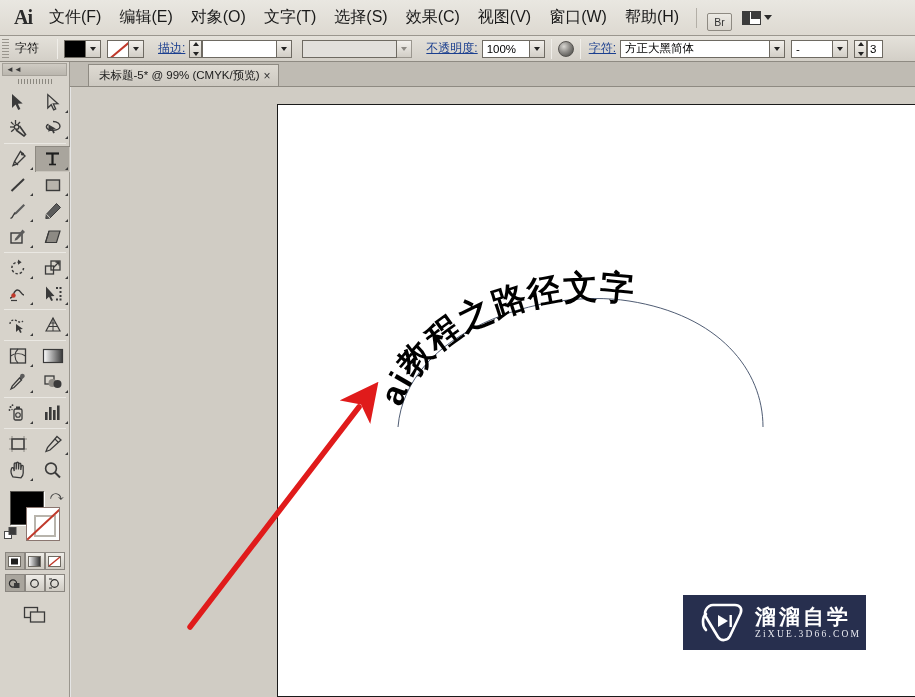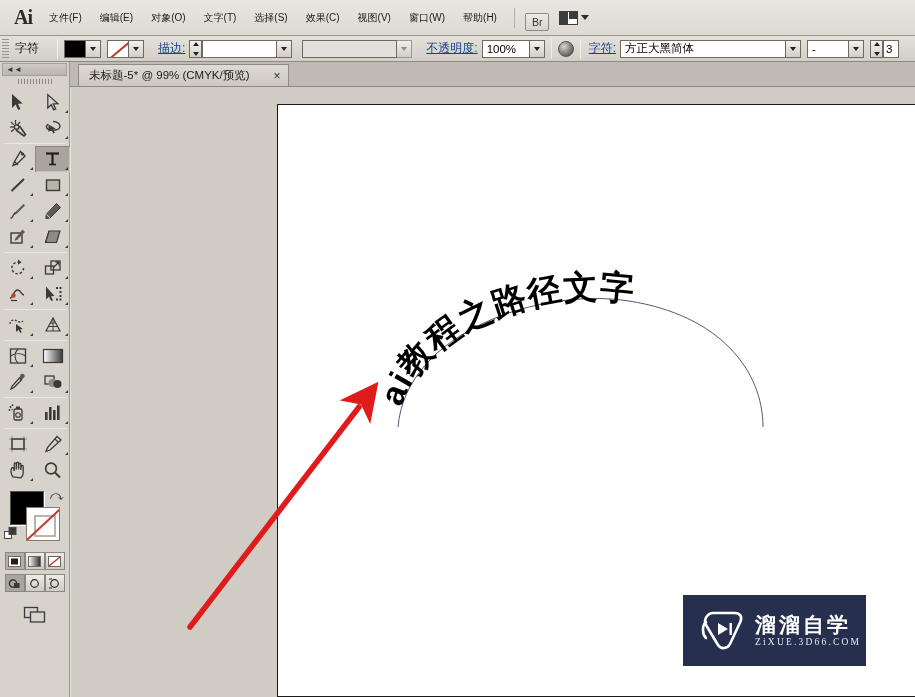--- a/index.html
+++ b/index.html
@@ -19,21 +19,21 @@
     background:linear-gradient(#e9e7e1,#ddd9d1);
     border-bottom:1px solid #9a968e;
     display:flex; align-items:center;
   }
   .ai-logo {
     width:40px; text-align:center; font-weight:bold; font-size:20px;
     color:#2b2b2b; font-family:"Liberation Serif",serif; letter-spacing:-1px;
     padding-left:6px;
   }
   .menu-item {
-    padding:4px 9px; font-size:10px; color:#1a1a1a; cursor:default;
+    padding:4px 9px; font-size:16px; color:#1a1a1a; cursor:default;
     white-space:nowrap;
   }
   .mb-sep { width:1px; height:20px; background:#b3afa7; margin:0 8px; }
   .br-btn {
     margin-left:2px; padding:2px 6px; font-size:10.5px;
     border:1px solid #8e8a82; background:linear-gradient(#eceae4,#d8d4cc);
     border-radius:2px; color:#333;margin-top:8px;
   }
   .arrange-btn {
     margin-left:10px; display:flex; align-items:center; gap:3px;
@@ -96,24 +96,24 @@
     border:1px solid #55534f;
   }
 
   
   .tabbar {
     position:absolute; left:70px; top:62px; width:845px; height:25px;
     background:#bfbbb3; border-bottom:1px solid #8e8a82;
     display:flex; align-items:flex-end;
   }
   .doctab {
-    margin-left:8px; height:22px; padding:0 7px 0 10px;
+    margin-left:18px; height:22px; padding:0 7px 0 10px;
     background:linear-gradient(#dedad2,#cdc9c1);
     border:1px solid #8e8a82; border-bottom:none;
-    display:flex; align-items:center; gap:24px;
+    display:flex; align-items:center; gap:4px;
     font-size:11.5px; color:#1a1a1a; white-space:nowrap;
   }
   .tab-close { font-size:12px; color:#333; line-height:1; }
 
   
   .toolbox {
     position:absolute; left:0; top:62px; width:70px; height:635px;
     background:#d7d3cb; border-right:1px solid #9a968e;
   }
   .tb-head {
@@ -195,21 +195,21 @@
     position:absolute; left:206px; top:17px; width:640px; height:593px;
     background:#fff; border:1px solid #1a1a1a;
   }
   .artwork { position:absolute; left:0; top:0; width:844px; height:610px; pointer-events:none;}
 
   
   .pathtext { font-family:"Liberation Sans","DejaVu Sans",sans-serif; }
 
   
   .watermark {
-    position:absolute; left:612px; top:508px; width:183px; height:71px;
+    position:absolute; left:612px; top:508px; width:183px; height:55px;
     background:#272f4e; display:flex; align-items:center; gap:10px;
     padding-left:16px;
   }
   .wm-logo { width:46px; height:46px; flex:none; }
   .wm-txt { display:flex; flex-direction:column; gap:1px; }
   .wm-main {
     color:#fff; font-size:21px; letter-spacing:3px; font-weight:bold;
     line-height:1.05; font-family:"DejaVu Sans",sans-serif;
   }
   .wm-sub {
@@ -285,21 +285,21 @@
     <div class="field" style="width:48px">100%</div>
     <div class="dd-btn">
         <span class="caret"></span>
       </div>
 
     <div class="cb-sep"></div>
     <div class="gl-ico"></div>
     <div class="cb-sep"></div>
 
     <div class="cb-link">字符:</div>
-    <div class="field" style="width:166px">方正大黑简体</div>
+    <div class="field" style="width:150px">方正大黑简体</div>
     <div class="dd-btn">
         <span class="caret"></span>
       </div>
     <div style="width:6px"></div>
     <div class="field" style="width:42px">-</div>
     <div class="dd-btn">
         <span class="caret"></span>
       </div>
     <div style="width:6px"></div>
     <div class="spin">

